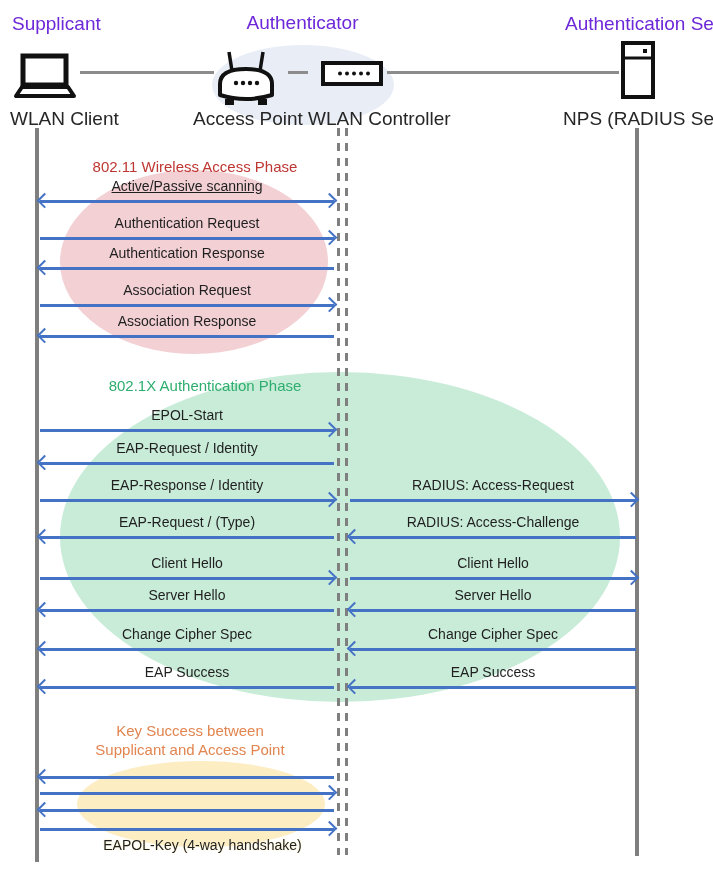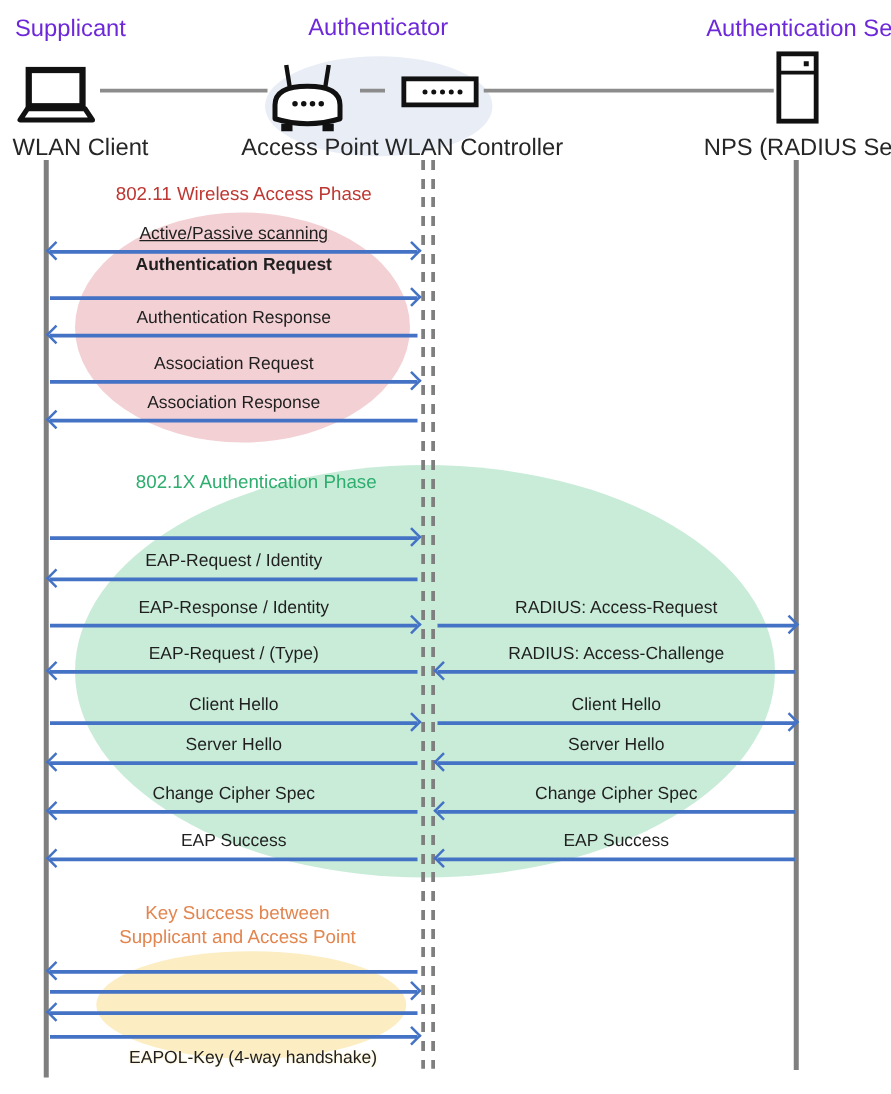--- a/index.html
+++ b/index.html
@@ -95,52 +95,53 @@
 
   <div class="abs phase-ellipse ellipse-wireless" style="left:60px;top:170px;width:268px;height:184px;"></div>
   <div class="abs phase-ellipse ellipse-auth" style="left:60px;top:372px;width:560px;height:330px;"></div>
   <div class="abs phase-ellipse ellipse-key" style="left:77px;top:761px;width:248px;height:86px;"></div>
 
   <div class="abs lifeline-solid z2" style="left:35px;top:128px;height:734px;"></div>
   <div class="abs lifeline-dashed z2" style="left:337px;top:128px;height:727px;"></div>
   <div class="abs lifeline-dashed z2" style="left:345px;top:128px;height:727px;"></div>
   <div class="abs lifeline-solid z2" style="left:635px;top:128px;height:728px;width:3.5px;"></div>
 
-  <div class="abs phase-title title-wireless" style="left:65px;top:146px;width:260px;">802.11 Wireless Access Phase</div>
+  <div class="abs phase-title title-wireless" style="left:65px;top:157px;width:260px;">802.11 Wireless Access Phase</div>
   <div class="abs phase-title title-auth" style="left:75px;top:376px;width:260px;">802.1X Authentication Phase</div>
   <div class="abs phase-title title-key" style="left:60px;top:721px;width:260px;">Key Success between
 Supplicant and Access Point</div>
 
   <div class="abs key-msg-label" style="left:75px;top:794px;width:255px;">EAPOL-Key (4-way handshake)</div>
 
   <div id="message-layer">
       <div class="arrow-line" style="left: 40px; width: 294px; top: 200px;">
         <span class="chev right"></span>
         <span class="chev left"></span>
       </div>
       <div class="msg-label" style="left: 40px; width: 294px; top: 178px; text-decoration: underline;">Active/Passive scanning</div>
       <div class="arrow-line" style="left: 40px; width: 294px; top: 237px;">
         <span class="chev right"></span>
       </div>
-      <div class="msg-label" style="left: 40px; width: 294px; top: 203px; font-weight: bold;">Authentication Request</div>
+      <div class="msg-label" style="left: 40px; width: 294px; top: 215px;">Authentication Request</div>
       <div class="arrow-line" style="left: 40px; width: 294px; top: 267px;">
         <span class="chev left"></span>
       </div>
       <div class="msg-label" style="left: 40px; width: 294px; top: 245px;">Authentication Response</div>
       <div class="arrow-line" style="left: 40px; width: 294px; top: 304px;">
         <span class="chev right"></span>
       </div>
       <div class="msg-label" style="left: 40px; width: 294px; top: 282px;">Association Request</div>
       <div class="arrow-line" style="left: 40px; width: 294px; top: 335px;">
         <span class="chev left"></span>
       </div>
       <div class="msg-label" style="left: 40px; width: 294px; top: 313px;">Association Response</div>
       <div class="arrow-line" style="left: 40px; width: 294px; top: 429px;">
         <span class="chev right"></span>
       </div>
+      <div class="msg-label" style="left: 40px; width: 294px; top: 407px;">EPOL-Start</div>
       <div class="arrow-line" style="left: 40px; width: 294px; top: 462px;">
         <span class="chev left"></span>
       </div>
       <div class="msg-label" style="left: 40px; width: 294px; top: 440px;">EAP-Request / Identity</div>
       <div class="arrow-line" style="left: 40px; width: 294px; top: 499px;">
         <span class="chev right"></span>
       </div>
       <div class="msg-label" style="left: 40px; width: 294px; top: 477px;">EAP-Response / Identity</div>
       <div class="arrow-line" style="left: 350px; width: 286px; top: 499px;">
         <span class="chev right"></span>

